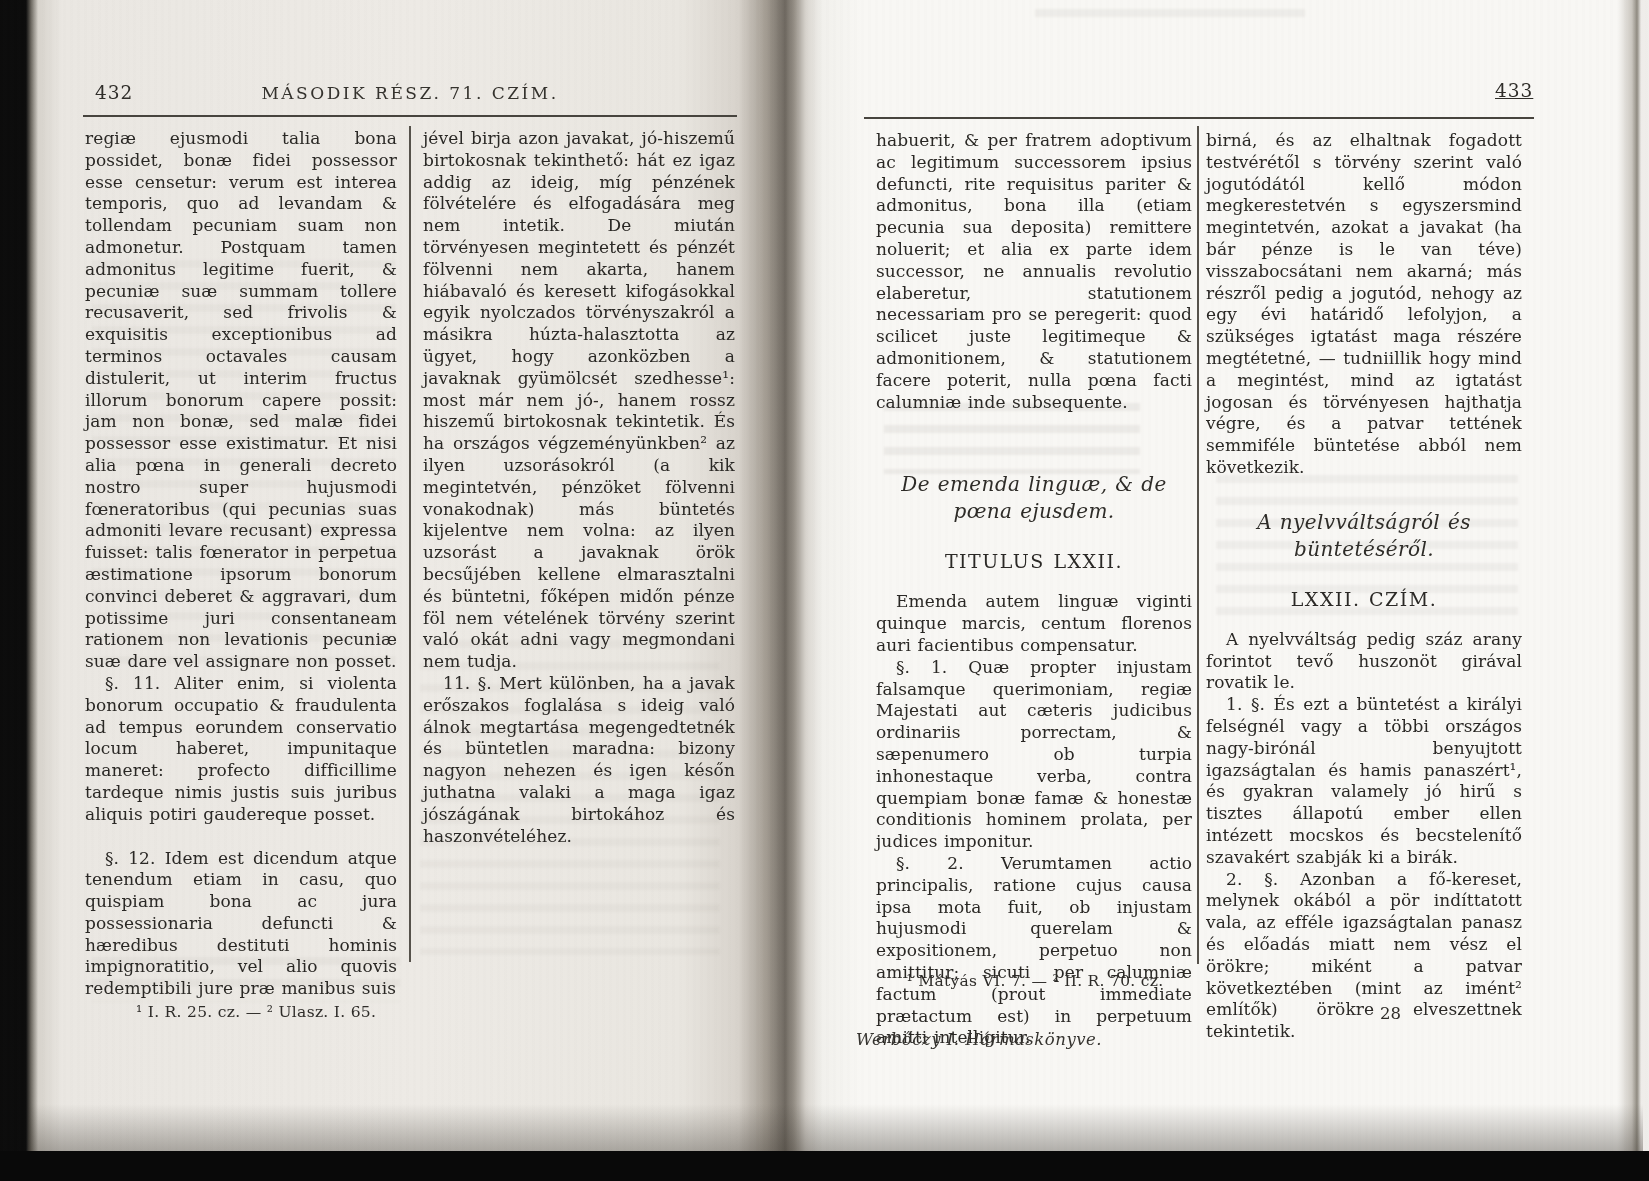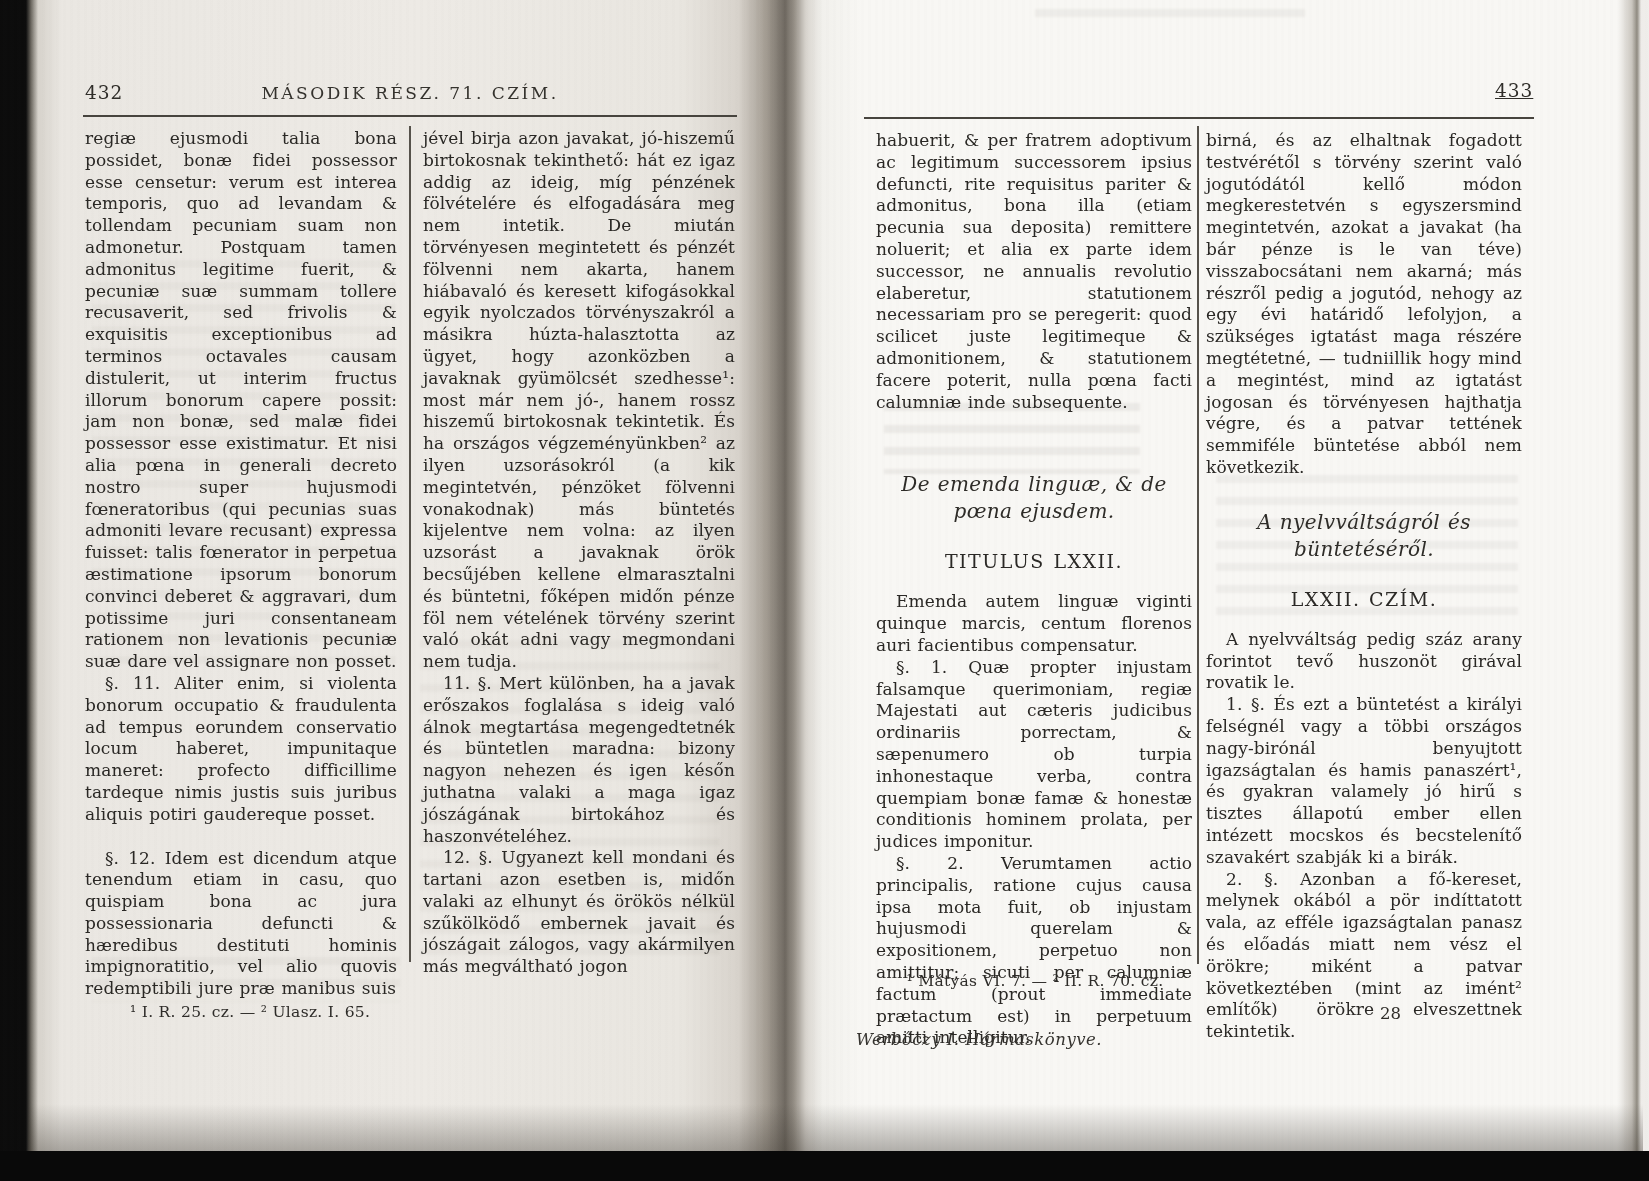--- a/index.html
+++ b/index.html
@@ -74,39 +74,38 @@
   <div class="spread-bg"></div>
   <div class="grain"></div>
 
   <div class="ghost" style="left:1035px; top:4px;  width:270px; height:22px; opacity:.5;"></div>
   <div class="ghost" style="left:884px;  top:398px; width:256px; height:76px; opacity:.6;"></div>
   <div class="ghost" style="left:1216px; top:470px; width:302px; height:150px; opacity:.45;"></div>
   <div class="ghost" style="left:92px;   top:255px; width:304px; height:420px; opacity:.28;"></div>
   <div class="ghost" style="left:420px;  top:635px; width:300px; height:320px; opacity:.3;"></div>
   <div class="ghost" style="left:92px;   top:952px; width:308px; height:50px; opacity:.35;"></div>
 
-  <div class="pagenum" style="left:85px; top:82px;">432</div>
+  <div class="pagenum" style="left:95px; top:82px;">432</div>
   <div class="running-head" style="left:85px; top:83px; width:650px;">MÁSODIK RÉSZ. 71. CZÍM.</div>
   <div class="head-rule" style="left:83px; top:115px; width:654px;"></div>
   <div class="divider" style="left:409px; top:126px; height:836px;"></div>
 
   <div class="cols" style="left:85px; top:128px; width:650px; gap:26px;">
     <div class="col" style="width:312px;">
       <p>regiæ ejusmodi talia bona possidet, bonæ fidei possessor esse censetur: verum est interea temporis, quo ad levandam &amp; tollendam pecuniam suam non admonetur. Postquam tamen admonitus legitime fuerit, &amp; pecuniæ suæ summam tollere recusaverit, sed frivolis &amp; exquisitis exceptionibus ad terminos octavales causam distulerit, ut interim fructus illorum bonorum capere possit: jam non bonæ, sed malæ fidei possessor esse existimatur. Et nisi alia pœna in generali decreto nostro super hujusmodi fœneratoribus (qui pecunias suas admoniti levare recusant) expressa fuisset: talis fœnerator in perpetua æstimatione ipsorum bonorum convinci deberet &amp; aggravari, dum potissime juri consentaneam rationem non levationis pecuniæ suæ dare vel assignare non posset.</p>
       <p class="indent">§. 11. Aliter enim, si violenta bonorum occupatio &amp; fraudulenta ad tempus eorundem conservatio locum haberet, impunitaque maneret: profecto difficillime tardeque nimis justis suis juribus aliquis potiri gaudereque posset.</p>
       <p class="indent gap-top">§. 12. Idem est dicendum atque tenendum etiam in casu, quo quispiam bona ac jura possessionaria defuncti &amp; hæredibus destituti hominis impignoratitio, vel alio quovis redemptibili jure præ manibus suis</p>
     </div>
     <div class="col" style="width:312px;">
       <p>jével birja azon javakat, jó-hiszemű birtokosnak tekinthető: hát ez igaz addig az ideig, míg pénzének fölvételére és elfogadására meg nem intetik. De miután törvényesen megintetett és pénzét fölvenni nem akarta, hanem hiábavaló és keresett kifogásokkal egyik nyolczados törvényszakról a másikra húzta-halasztotta az ügyet, hogy azonközben a javaknak gyümölcsét szedhesse¹: most már nem jó-, hanem rossz hiszemű birtokosnak tekintetik. És ha országos végzeményünkben² az ilyen uzsorásokról (a kik megintetvén, pénzöket fölvenni vonakodnak) más büntetés kijelentve nem volna: az ilyen uzsorást a javaknak örök becsűjében kellene elmarasztalni és büntetni, főképen midőn pénze föl nem vételének törvény szerint való okát adni vagy megmondani nem tudja.</p>
       <p class="indent">11. §. Mert különben, ha a javak erőszakos foglalása s ideig való álnok megtartása megengedtetnék és büntetlen maradna: bizony nagyon nehezen és igen későn juthatna valaki a maga igaz jószágának birtokához és haszonvételéhez.</p>
-      <p class="indent">12. §. Ugyanezt kell mondani és tartani azon esetben is, midőn valaki az elhunyt és örökös nélkül szűkölködő embernek javait és jószágait zálogos, vagy akármilyen más megváltható jogon</p>
     </div>
   </div>
 
-  <div class="footnote" style="left:130px; top:1003px;">¹ I. R. 25. cz. — ² Ulasz. I. 65.</div>
+  <div class="footnote" style="left:136px; top:1003px;">¹ I. R. 25. cz. — ² Ulasz. I. 65.</div>
 
   <div class="pagenum" style="left:1495px; top:80px;text-decoration:underline;">433</div>
   <div class="head-rule" style="left:864px; top:117px; width:670px;"></div>
   <div class="divider" style="left:1197px; top:126px; height:838px;"></div>
 
   <div class="cols" style="left:866px; top:130px; width:666px; gap:14px;">
     <div class="col" style="width:316px;">
       <p>habuerit, &amp; per fratrem adoptivum ac legitimum successorem ipsius defuncti, rite requisitus pariter &amp; admonitus, bona illa (etiam pecunia sua deposita) remittere noluerit; et alia ex parte idem successor, ne annualis revolutio elaberetur, statutionem necessariam pro se peregerit: quod scilicet juste legitimeque &amp; admonitionem, &amp; statutionem facere poterit, nulla pœna facti calumniæ inde subsequente.</p>
       <p class="chapter-title-italic mt-xl">De emenda linguæ, &amp; de pœna ejusdem.</p>
       <p class="chapter-title-caps mt-md">TITULUS LXXII.</p>

